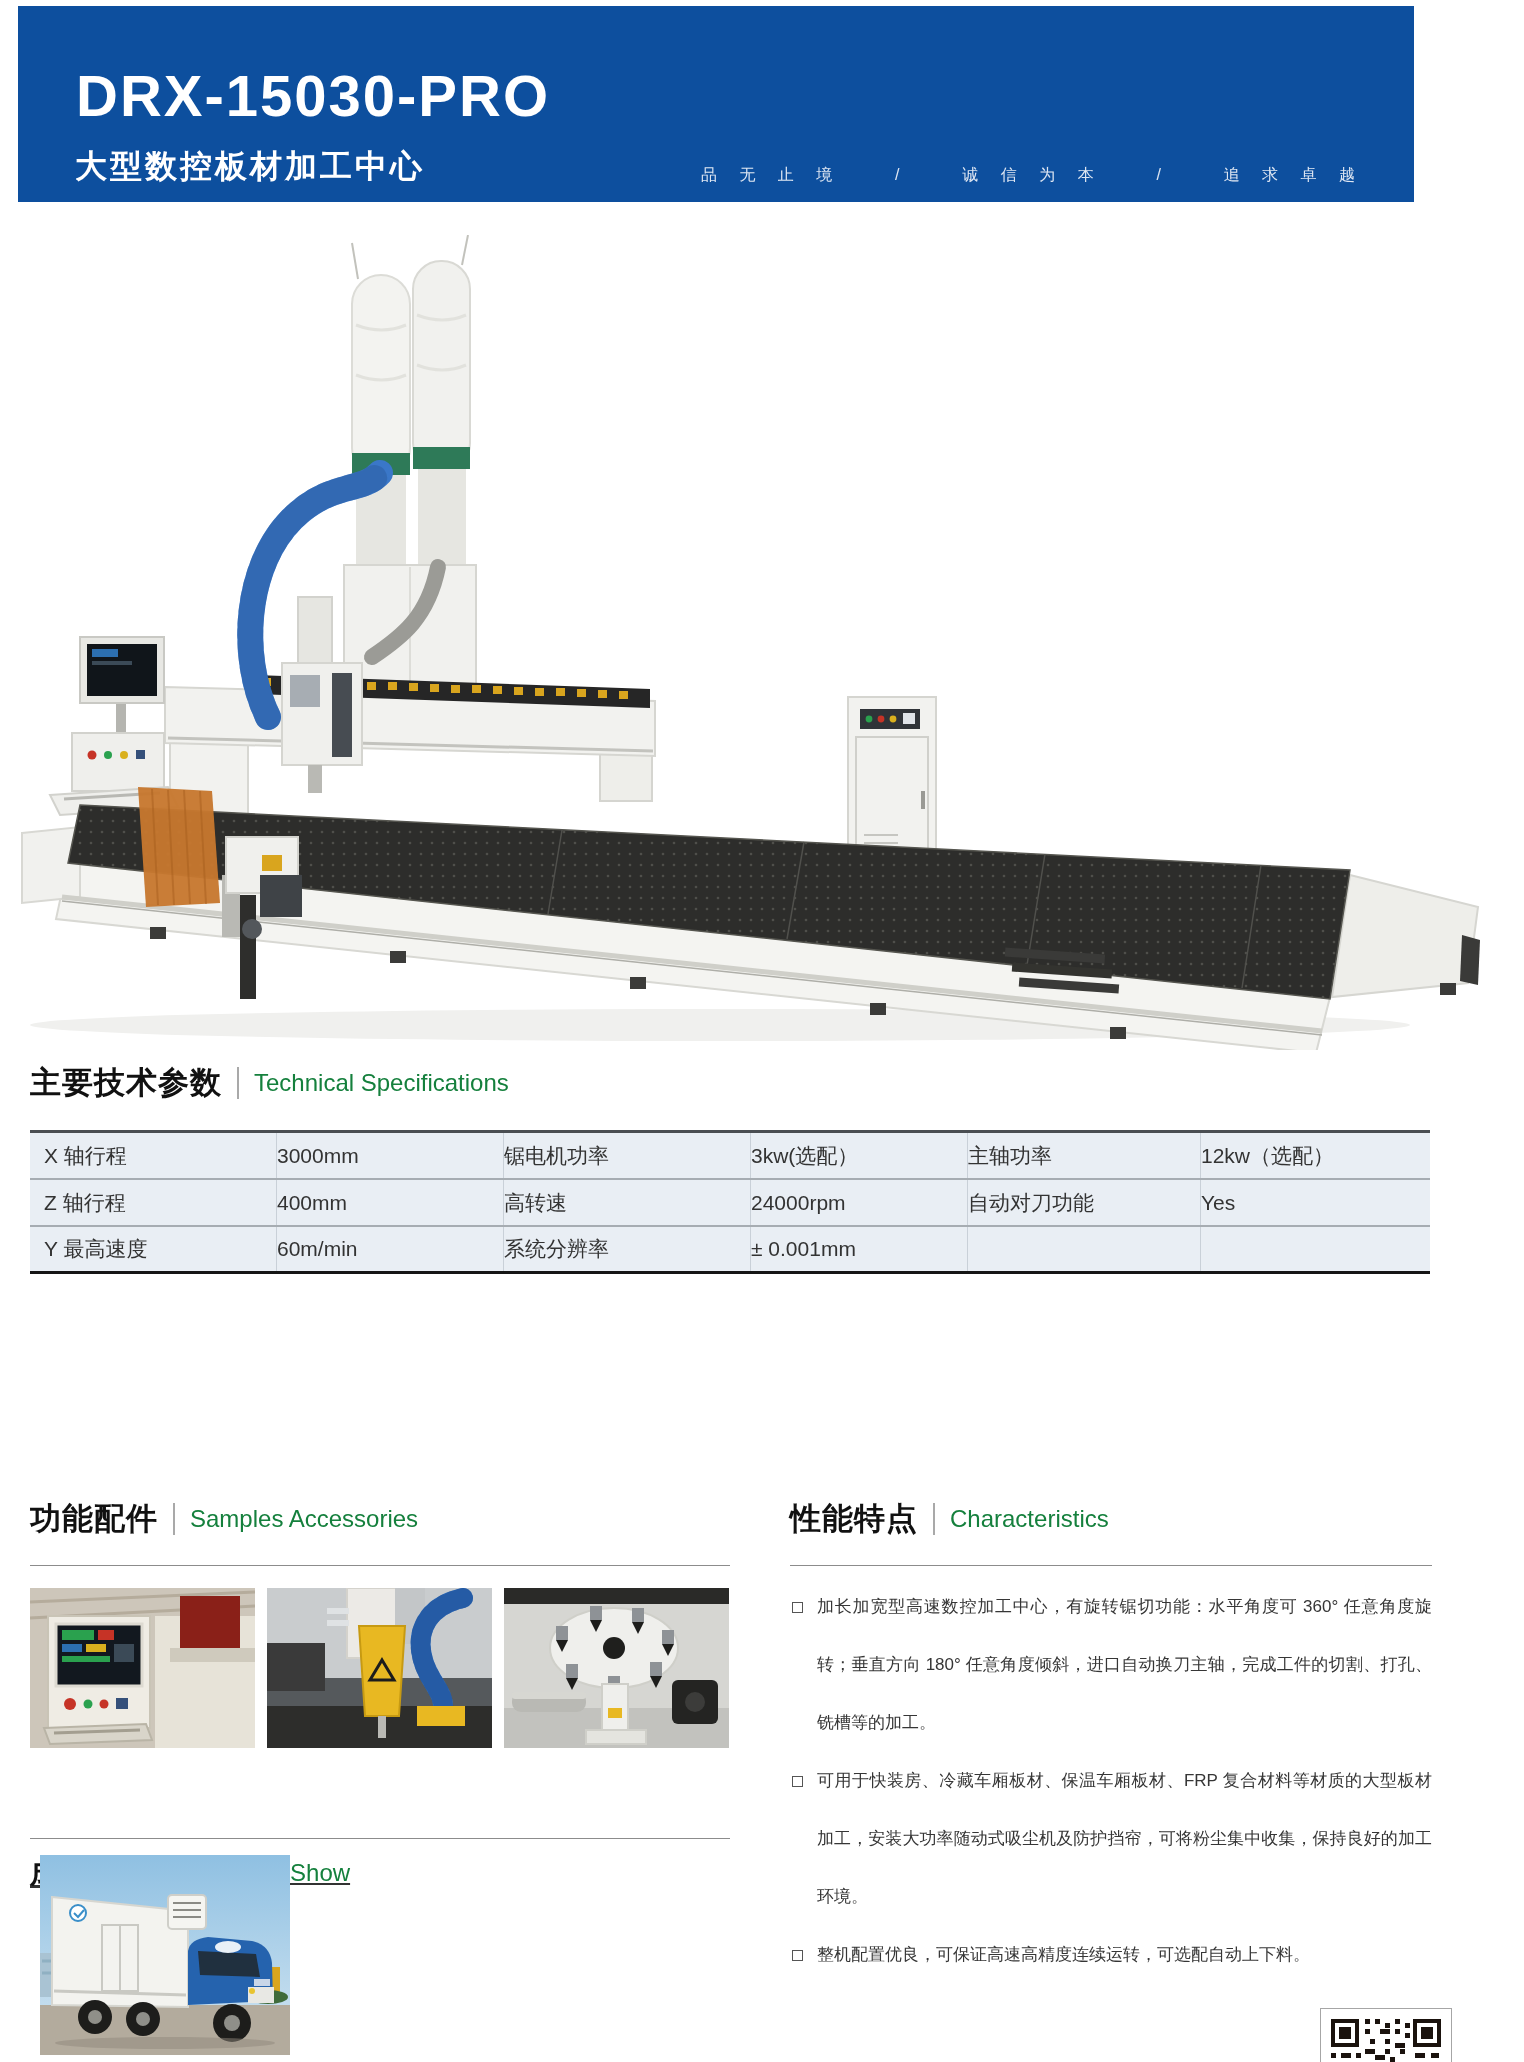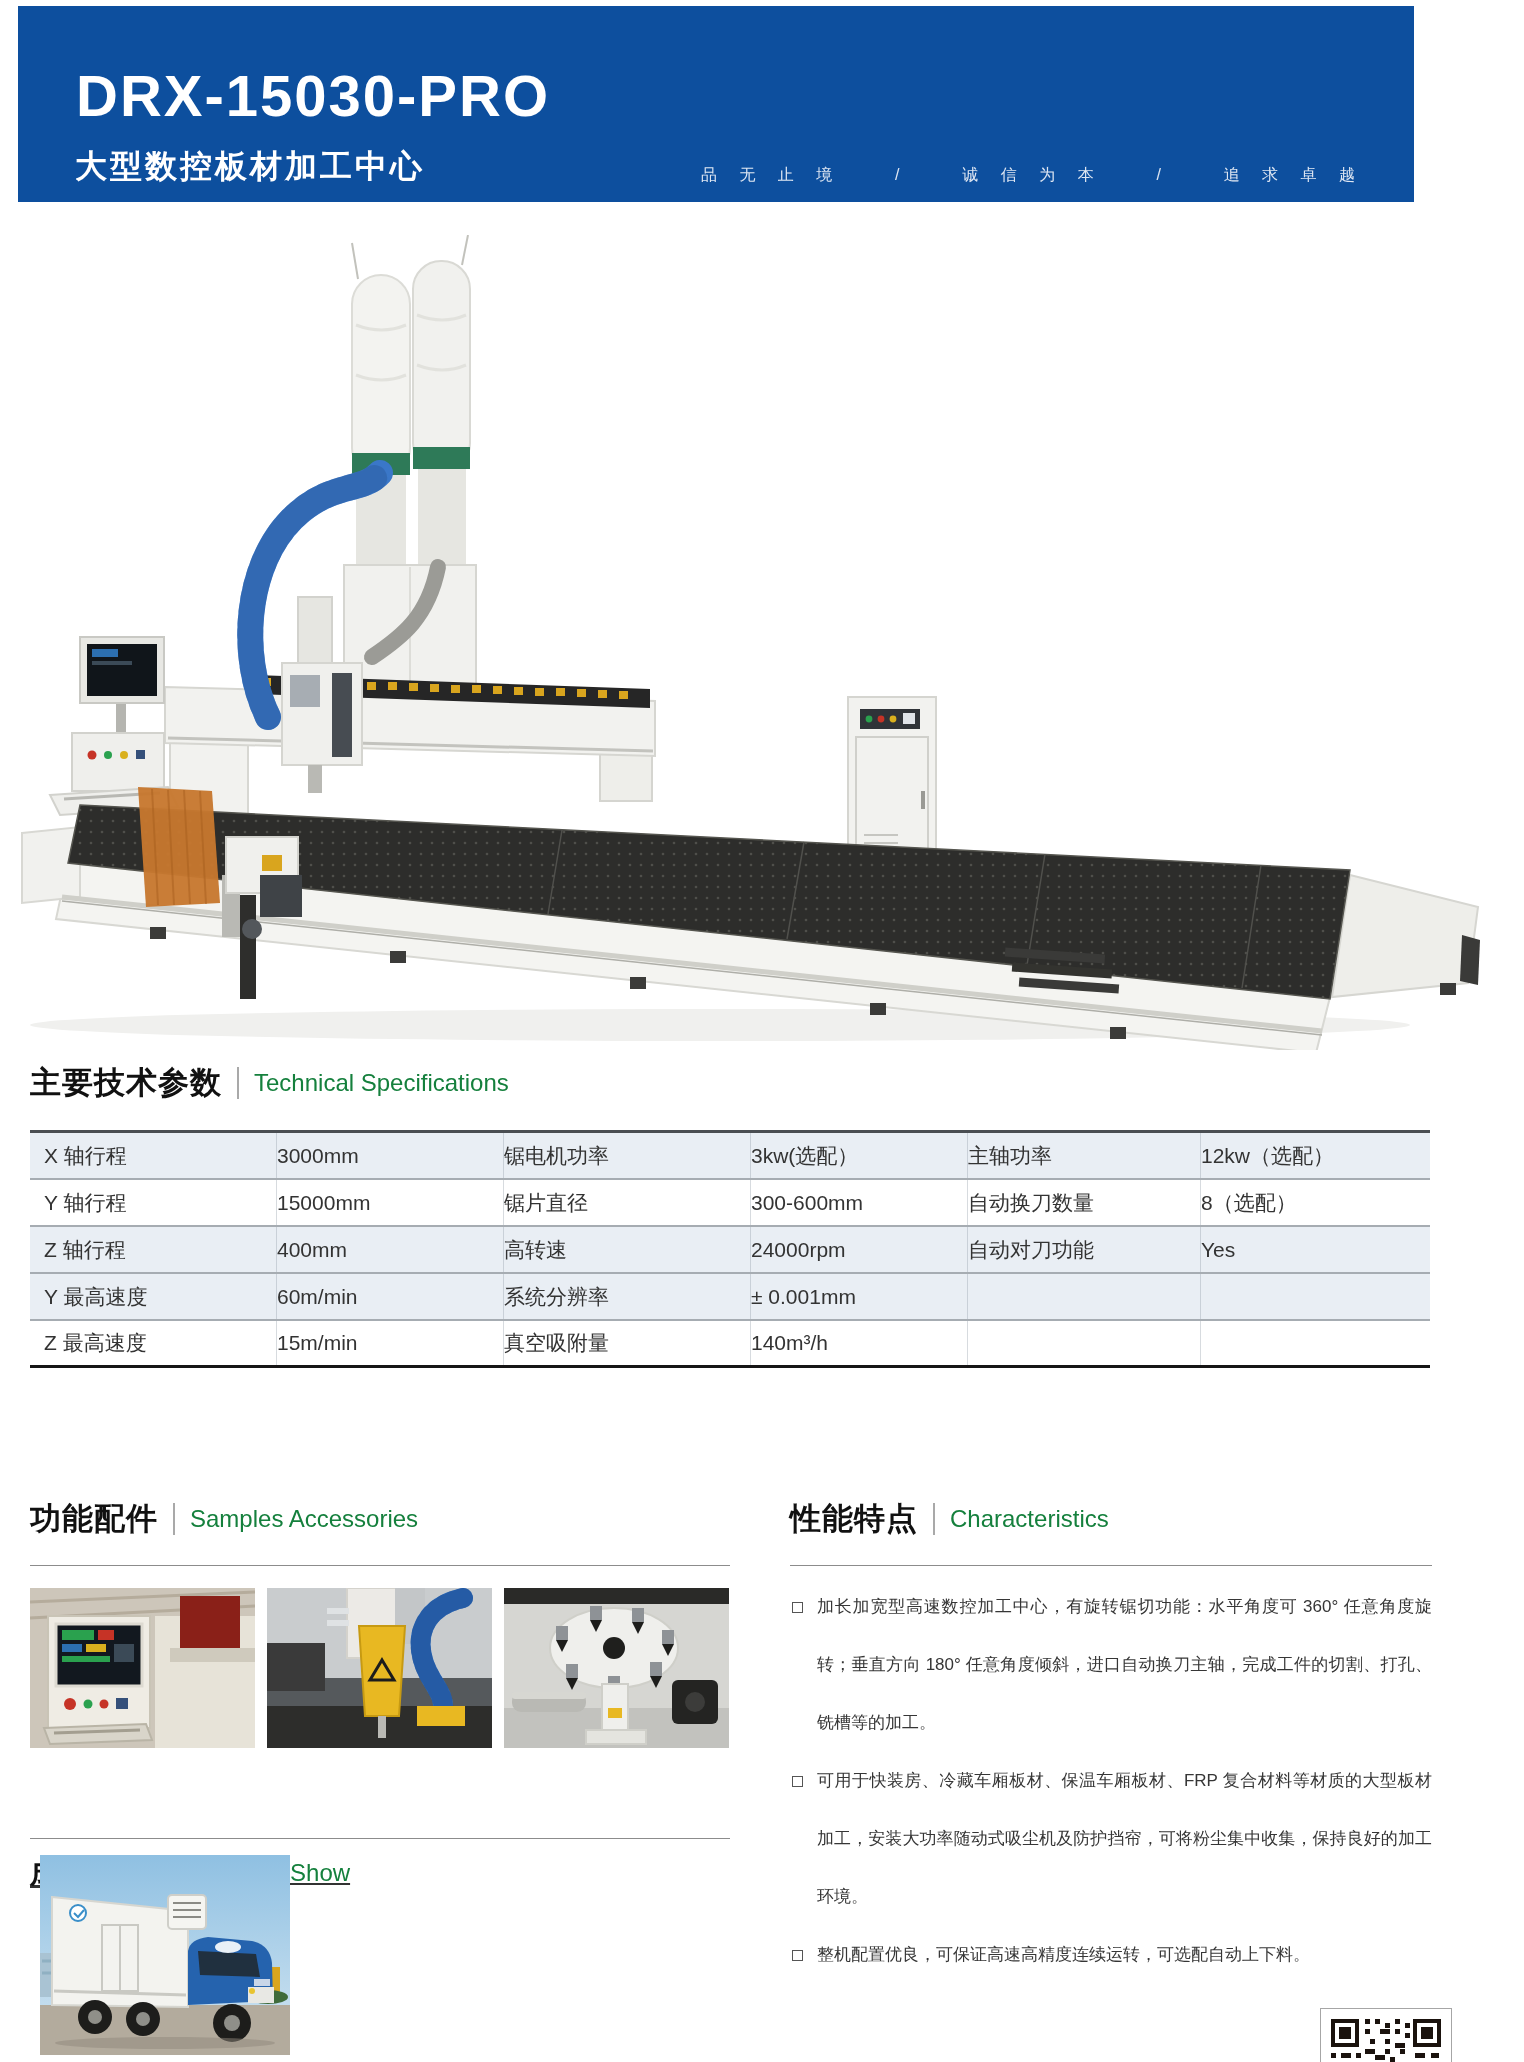--- a/index.html
+++ b/index.html
@@ -239,49 +239,33 @@
 
 <div class="spec-table">
   <div class="spec-row odd">
     <div class="t-cell first">X 轴行程</div>
     <div class="t-cell">3000mm</div>
     <div class="t-cell">锯电机功率</div>
     <div class="t-cell">3kw(选配）</div>
     <div class="t-cell">主轴功率</div>
     <div class="t-cell">12kw（选配）</div>
   </div>
-  <div class="spec-row even">
-    <div class="t-cell first">Y 轴行程</div>
-    <div class="t-cell">15000mm</div>
-    <div class="t-cell">锯片直径</div>
-    <div class="t-cell">300-600mm</div>
-    <div class="t-cell">自动换刀数量</div>
-    <div class="t-cell">8（选配）</div>
-  </div>
   <div class="spec-row odd">
     <div class="t-cell first">Z 轴行程</div>
     <div class="t-cell">400mm</div>
     <div class="t-cell">高转速</div>
     <div class="t-cell">24000rpm</div>
     <div class="t-cell">自动对刀功能</div>
     <div class="t-cell">Yes</div>
   </div>
   <div class="spec-row odd">
     <div class="t-cell first">Y 最高速度</div>
     <div class="t-cell">60m/min</div>
     <div class="t-cell">系统分辨率</div>
     <div class="t-cell">± 0.001mm</div>
-    <div class="t-cell"></div>
-    <div class="t-cell"></div>
-  </div>
-  <div class="spec-row even">
-    <div class="t-cell first">Z 最高速度</div>
-    <div class="t-cell">15m/min</div>
-    <div class="t-cell">真空吸附量</div>
-    <div class="t-cell">140m³/h</div>
     <div class="t-cell"></div>
     <div class="t-cell"></div>
   </div>
 </div>
 
 <div class="sec-head" style="left:30px;top:1498px;">
   <span class="zh">功能配件</span>
   <span class="vbar"></span>
   <span class="en">Samples Accessories</span>
 </div>

